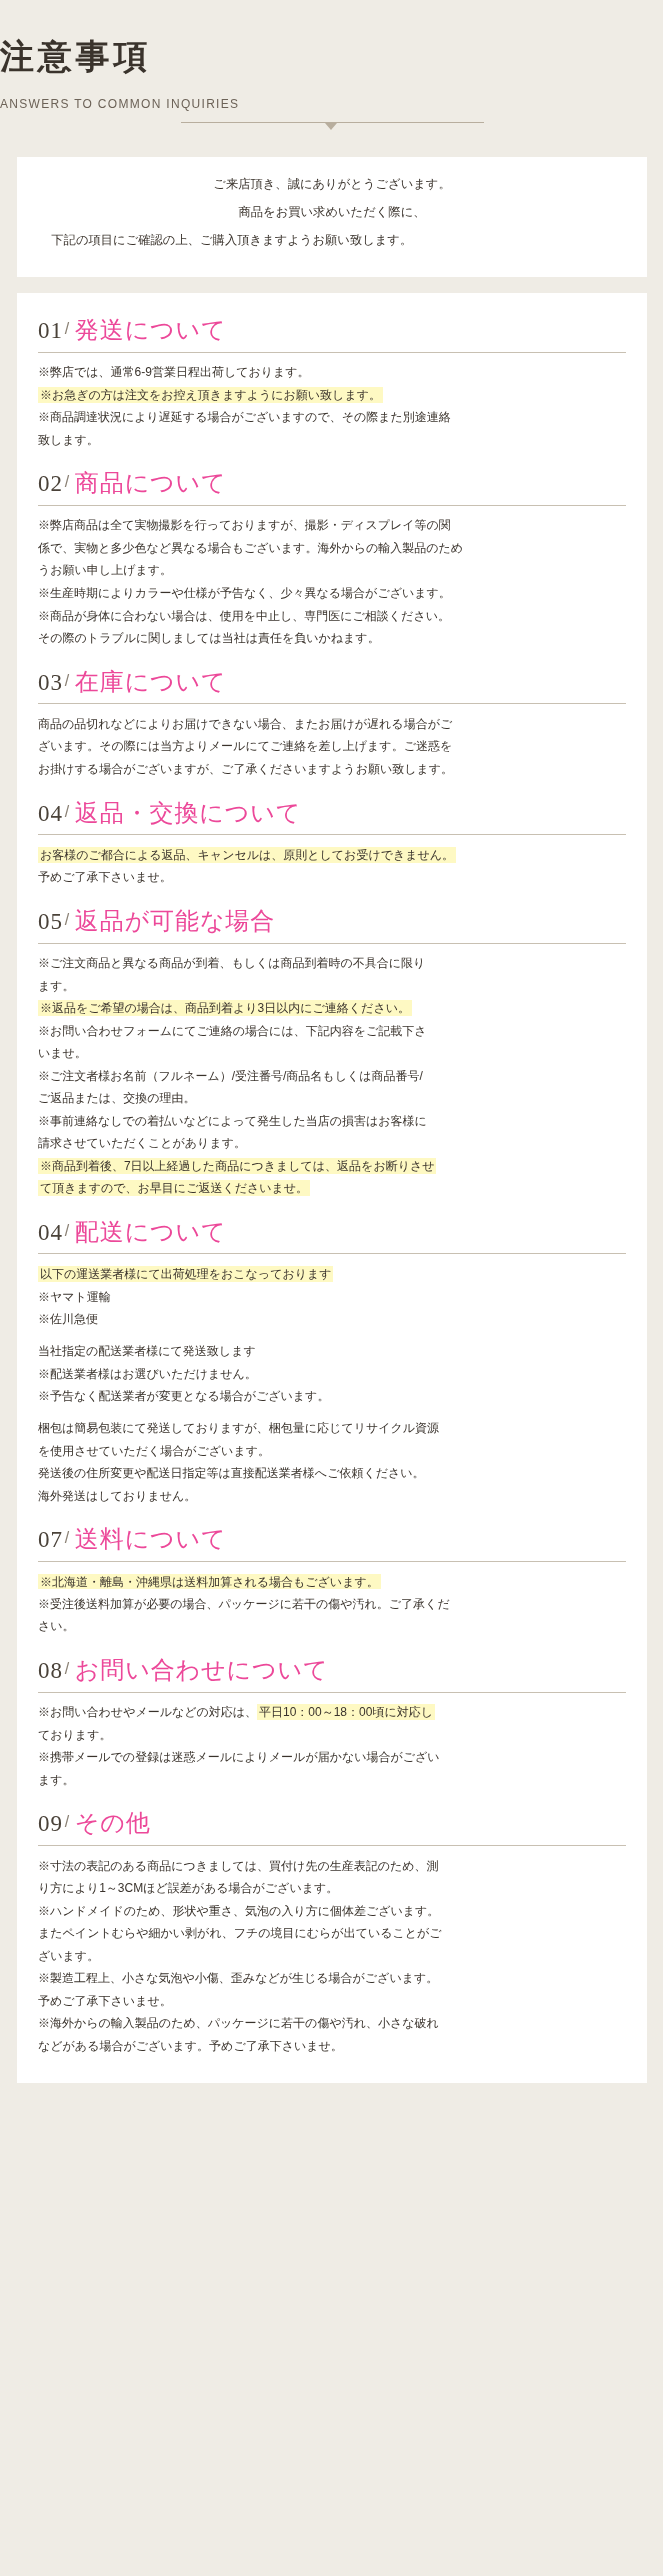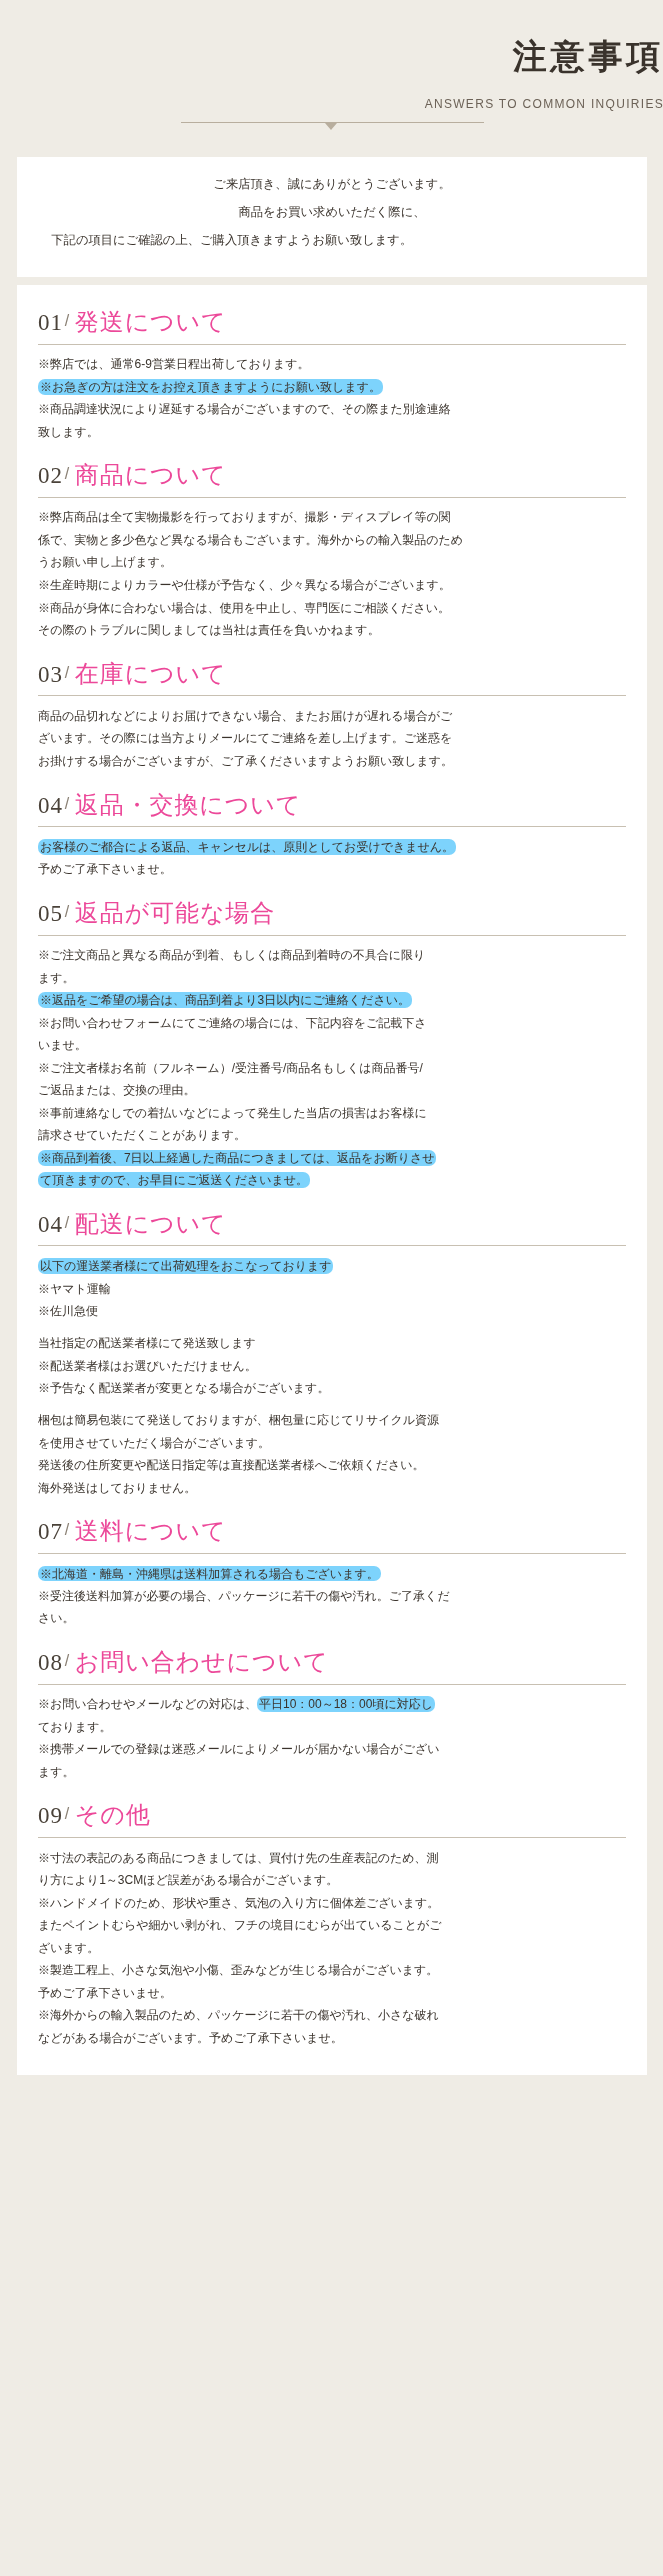--- a/index.html
+++ b/index.html
@@ -17,21 +17,21 @@
     width: 664px;
     min-height: 2576px;
     background: #efece5;
     box-sizing: border-box;
     padding: 0;
     position: relative;
   }
   
   .header {
     padding: 26.5px 0 0 0;
-    text-align: right;
+    text-align: left;
   }
   .header-title {
     font-size: 34px;
     font-weight: bold;
     letter-spacing: 3.8px;
     color: #3a332c;
     margin: 0;
     padding-top: 7.6px;
   }
   .header-sub {
@@ -86,21 +86,21 @@
     margin: 0 0 6.6px 0;
     font-size: 12.3px;
     line-height: 1.75;
     color: #3a332c;
   }
   .intro p.indent1 { padding-left: 0; text-align: center; }
   .intro p.indent2 { padding-left: 13.3px; }
   
   .content {
     background: #ffffff;
-    margin: 8px 17px;
+    margin: 16px 17px;
     padding: 3.8px 21px 25px 21px;
     box-sizing: border-box;
   }
   .section { margin-top: 17px; }
   .sec-head {
     display: flex;
     align-items: baseline;
     border-bottom: 0.9px solid #c8c0b2;
     padding-bottom: 5.7px;
     margin-bottom: 9.5px;
@@ -124,24 +124,23 @@
     letter-spacing: 0.9px;
   }
   .sec-body p {
     margin: 0 0 1.9px 0;
     font-size: 12px;
     line-height: 1.72;
     color: #3a332c;
   }
   .sec-body p.gap { margin-top: 11.4px; }
   .hl {
-    background: #7dd3fc;
+    background: #fef9c3;
     padding: 0.9px 1.9px;
     box-decoration-break: clone;
-    border-radius: 7px;
     -webkit-box-decoration-break: clone;
   }
 </style>
 </head>
 <body>
 
 <div class="page">
 
   <div class="header">
     <h1 class="header-title">注意事項</h1>

